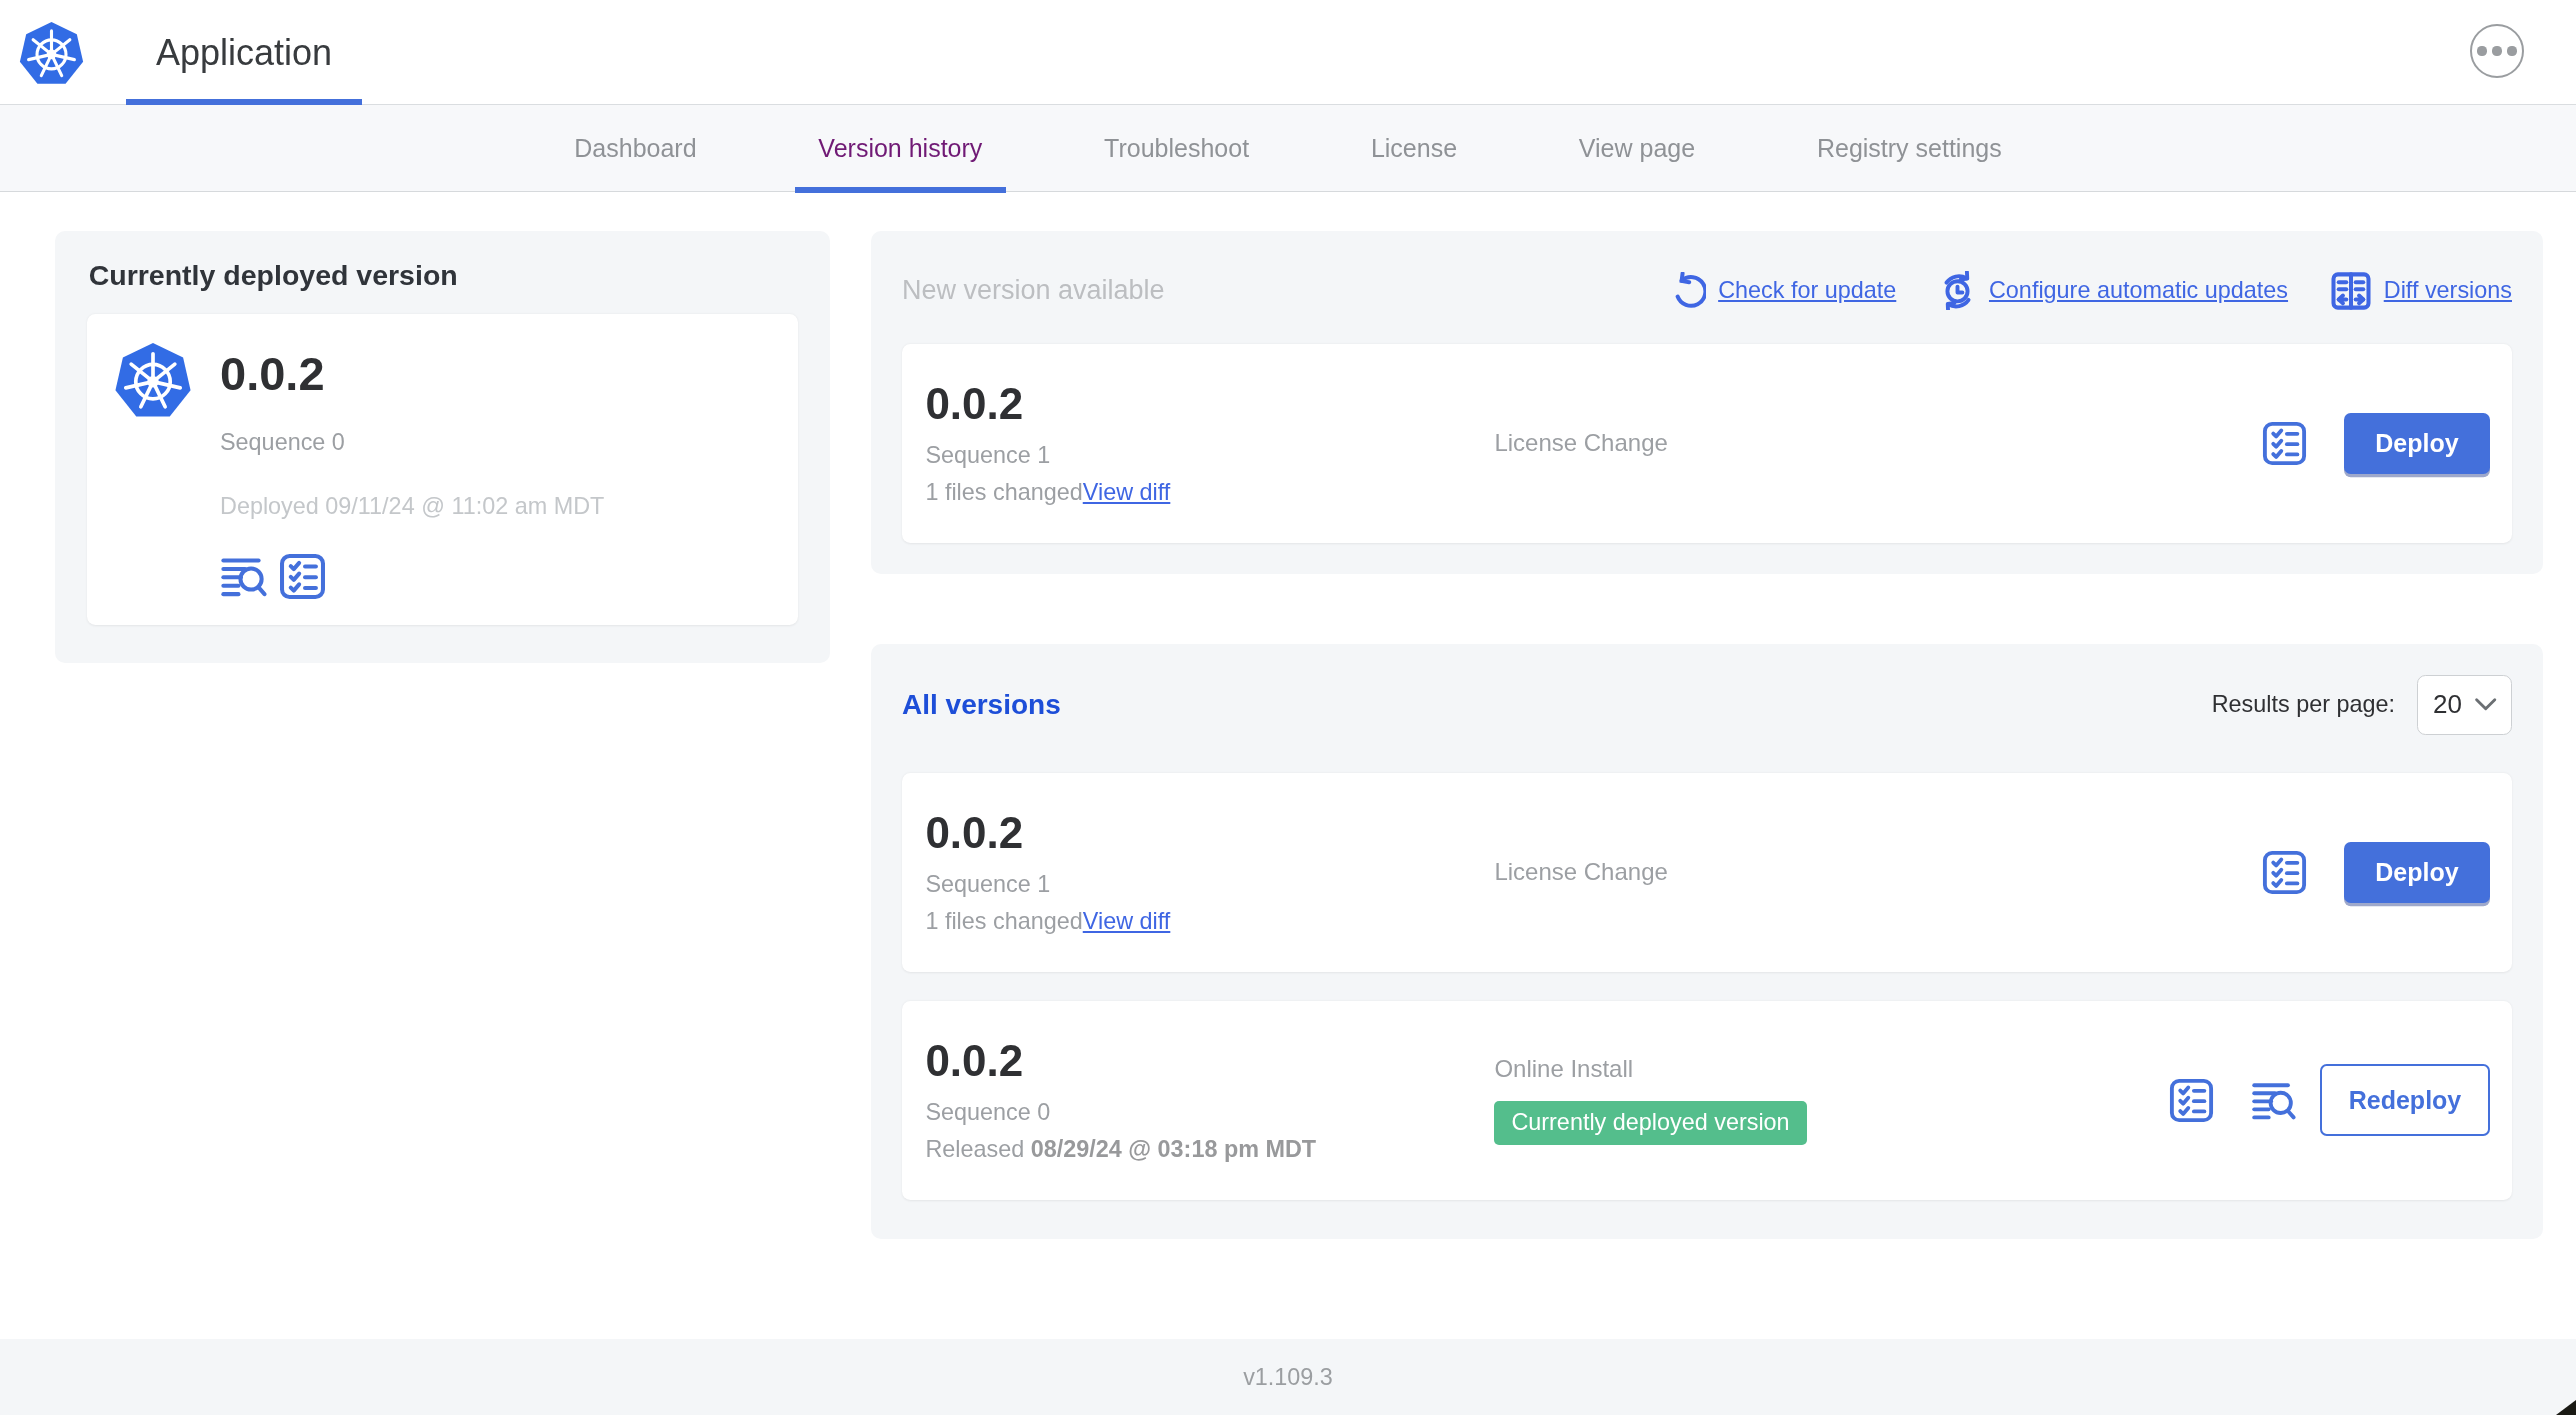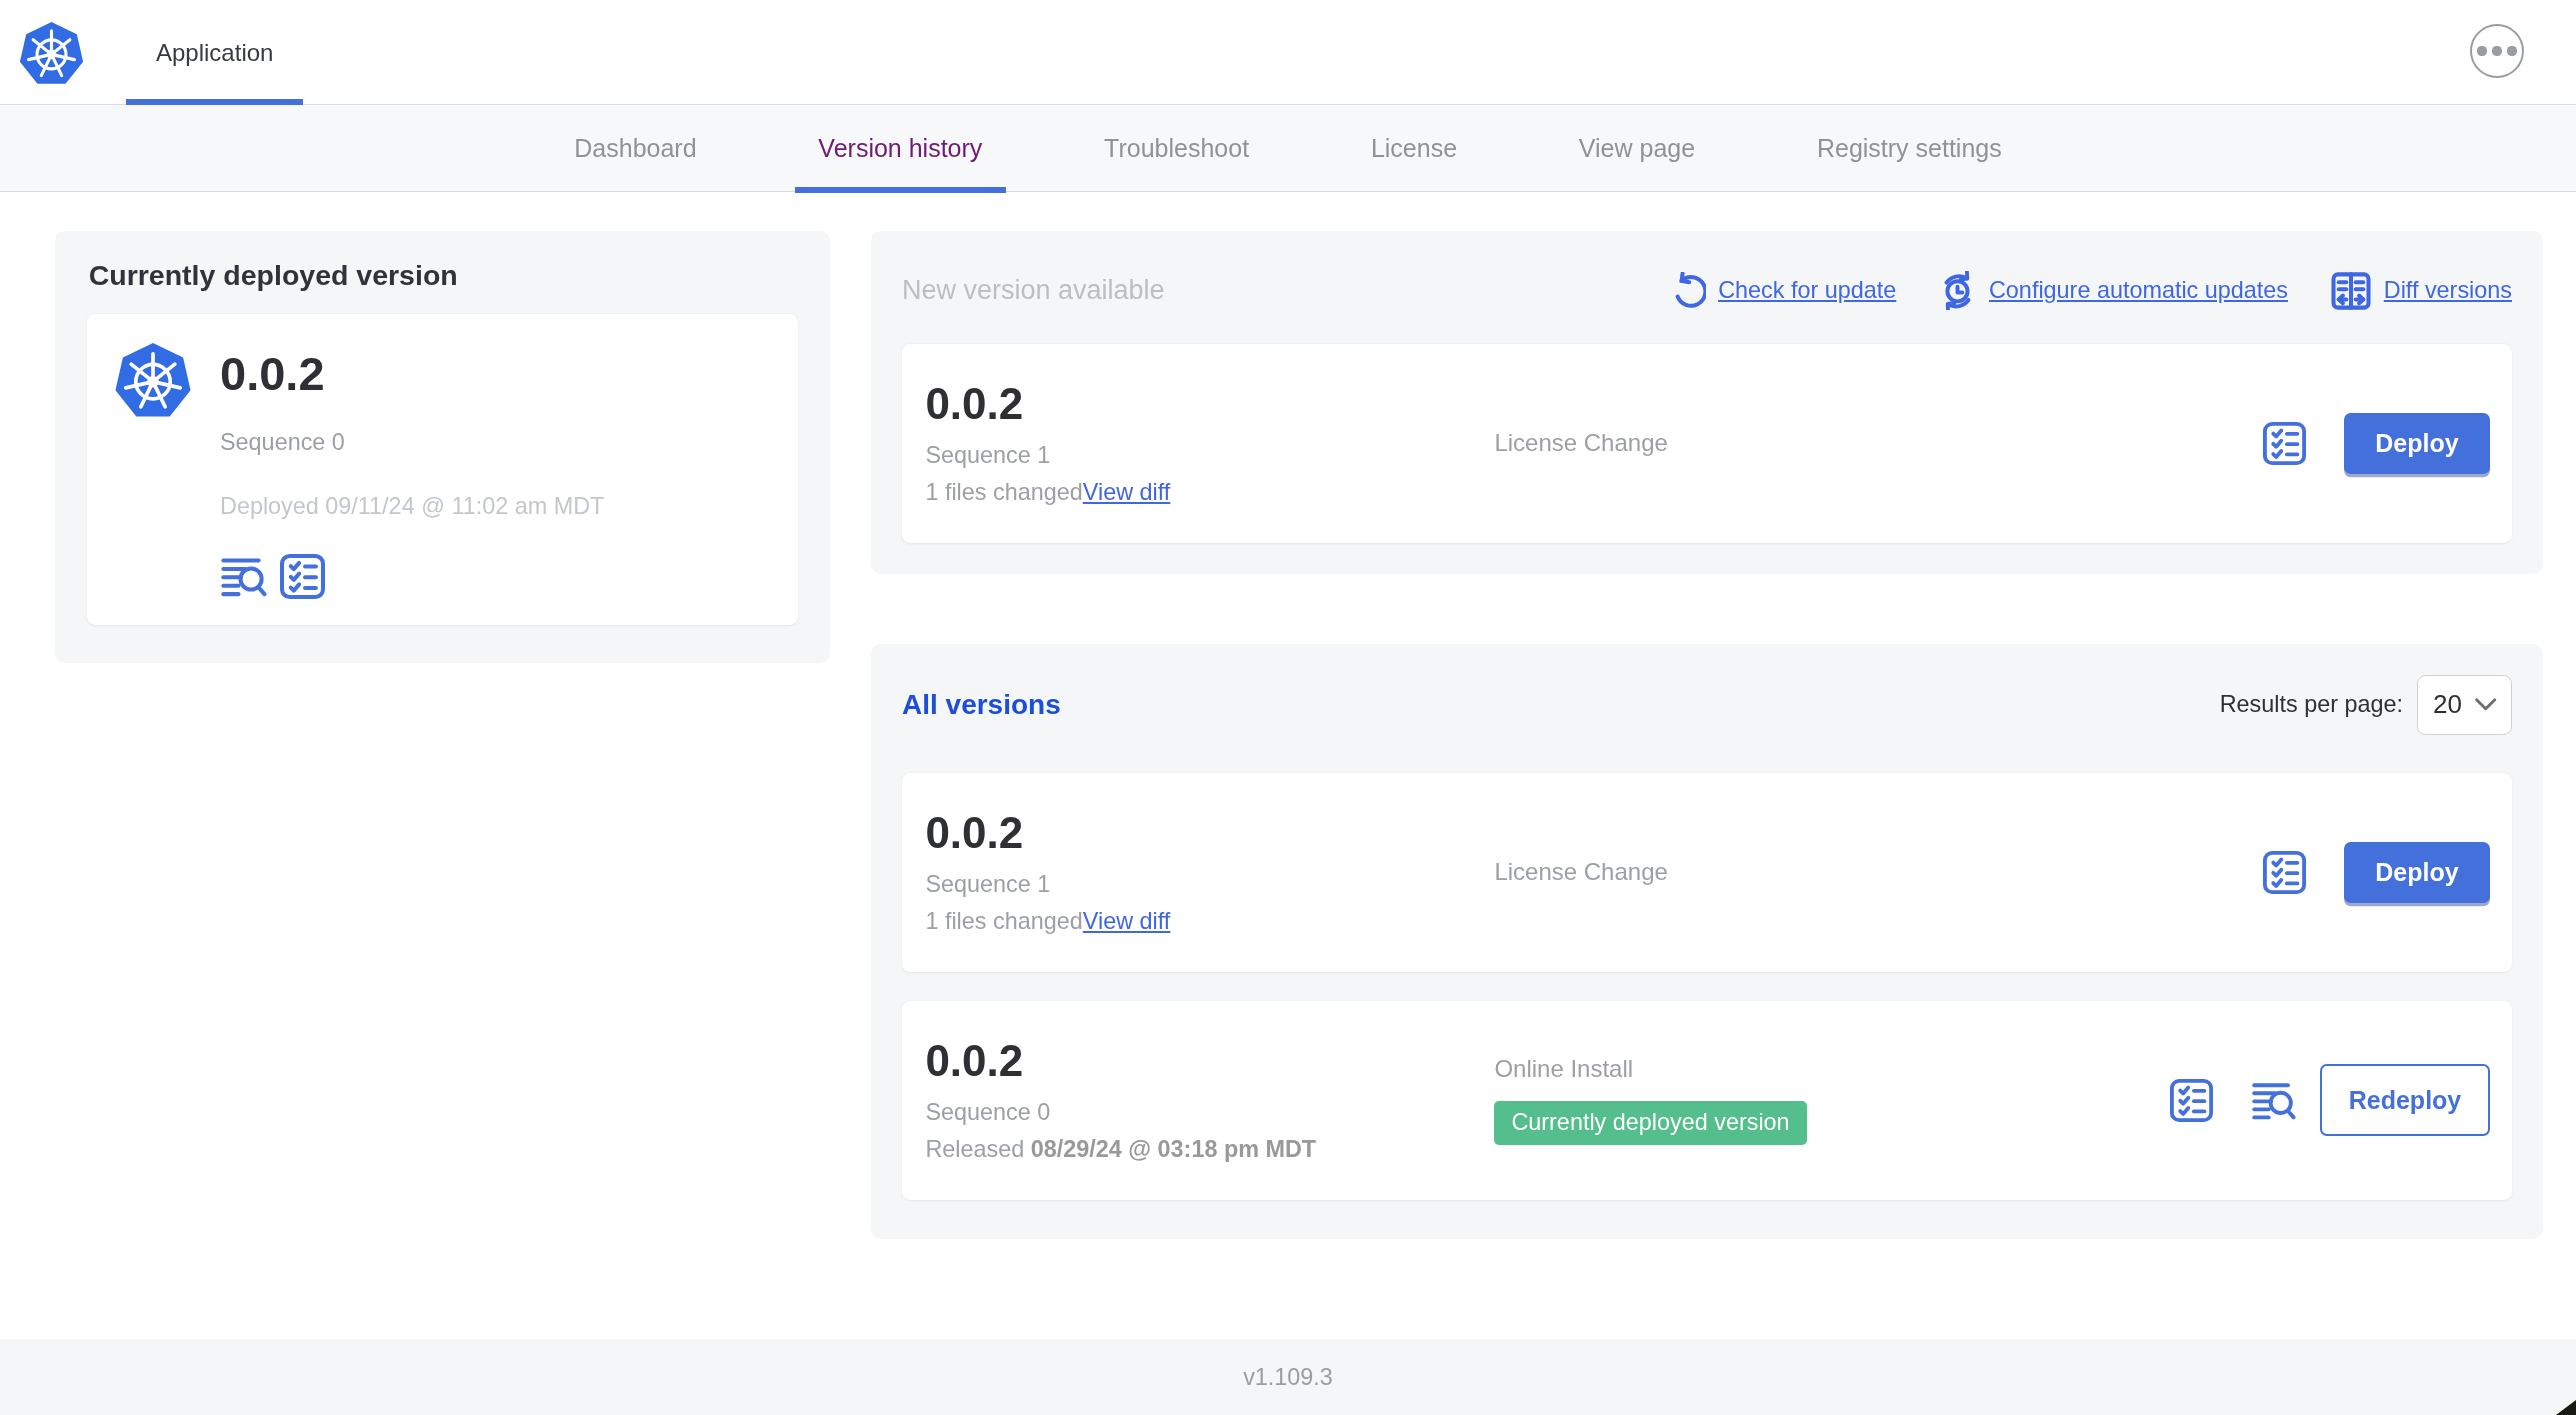--- a/index.html
+++ b/index.html
@@ -7,21 +7,21 @@
   body {
     font-family:"Liberation Sans","DejaVu Sans",sans-serif;
     background:#ffffff; color:#34383C;
     display:flex; flex-direction:column; overflow:hidden; position:relative;
   }
   
   header { height:105px; background:#fff; position:relative; border-bottom:0.8px solid #DADDE0; flex-shrink:0; }
   .logo-wrap { position:absolute; left:17px; top:18.4px; width:69px; height:70px; }
   .app-tab {
     position:absolute; left:126px; top:0; height:105px; padding:16px 30px;
-    display:flex; align-items:center; font-size:24px; font-weight:500; color:#383B3E; cursor:pointer;text-align:right;
+    display:flex; align-items:center; font-size:36px; font-weight:500; color:#383B3E; cursor:pointer;text-align:right;
   }
   .app-tab::after { content:""; position:absolute; left:0; right:0; bottom:0; height:5.9px; background:#4470DB; }
   .more-btn {
     position:absolute; right:52px; top:24px; width:54px; height:54px; border-radius:50%;
     border:2.5px solid #9A9DA0; background:#fff; display:flex; align-items:center; justify-content:center; gap:5.9px; cursor:pointer;
   }
   .more-btn i { width:9.2px; height:9.2px; border-radius:50%; background:#9A9DA0; }
   
   nav {
     height:87px; background:#F7F8FA; border-bottom:1.7px solid #D6D9DC;
@@ -65,21 +65,21 @@
   .v-mid { flex:1; }
   .v-source { font-size:24px; font-weight:500; color:#9C9FA3; }
   .badge { display:inline-block; margin-top:18.4px; background:#54BE8C; color:#fff; font-size:23.4px; padding:7.5px 17px 9.2px; border-radius:5px; }
   .v-actions { display:flex; align-items:center; gap:37px; }
   .btn { font-family:inherit; cursor:pointer; border-radius:6.7px; font-size:25px; font-weight:700; }
   .btn-primary { min-width:146px; height:61px; background:#4470DB; color:#fff; border:none; box-shadow:0 3.3px 0 rgba(40,63,139,0.45); padding:12px 25px; }
   .btn-outline { min-width:170px; height:72px; background:#fff; color:#4470DB; border:2.5px solid #4470DB; margin-left:-13.4px; padding:0 22px; }
   
   .all-versions-panel { margin-top:70px; padding:30px 31px 39px; }
   .all-versions-panel .panel-head { margin-bottom:37px; }
-  .rpp { display:flex; align-items:center; gap:14px;text-align:center; }
+  .rpp { display:flex; align-items:center; gap:22px;text-align:center; }
   .rpp-label { font-size:23.4px; color:#2F3033; }
   .select {
     width:95px; height:60px; background:#fff; border:1.7px solid #CDD0D3; border-radius:8.4px;
     display:flex; align-items:center; justify-content:space-between; padding:0 13.4px 0 15px;
     font-size:26px; color:#2F3033; cursor:pointer;
   }
   
   footer { height:76px; background:#F4F6F8; display:flex; align-items:center; justify-content:center; flex-shrink:0; }
   footer span { font-size:23.4px; color:#9B9EA1; }
   .cursor-artifact {

